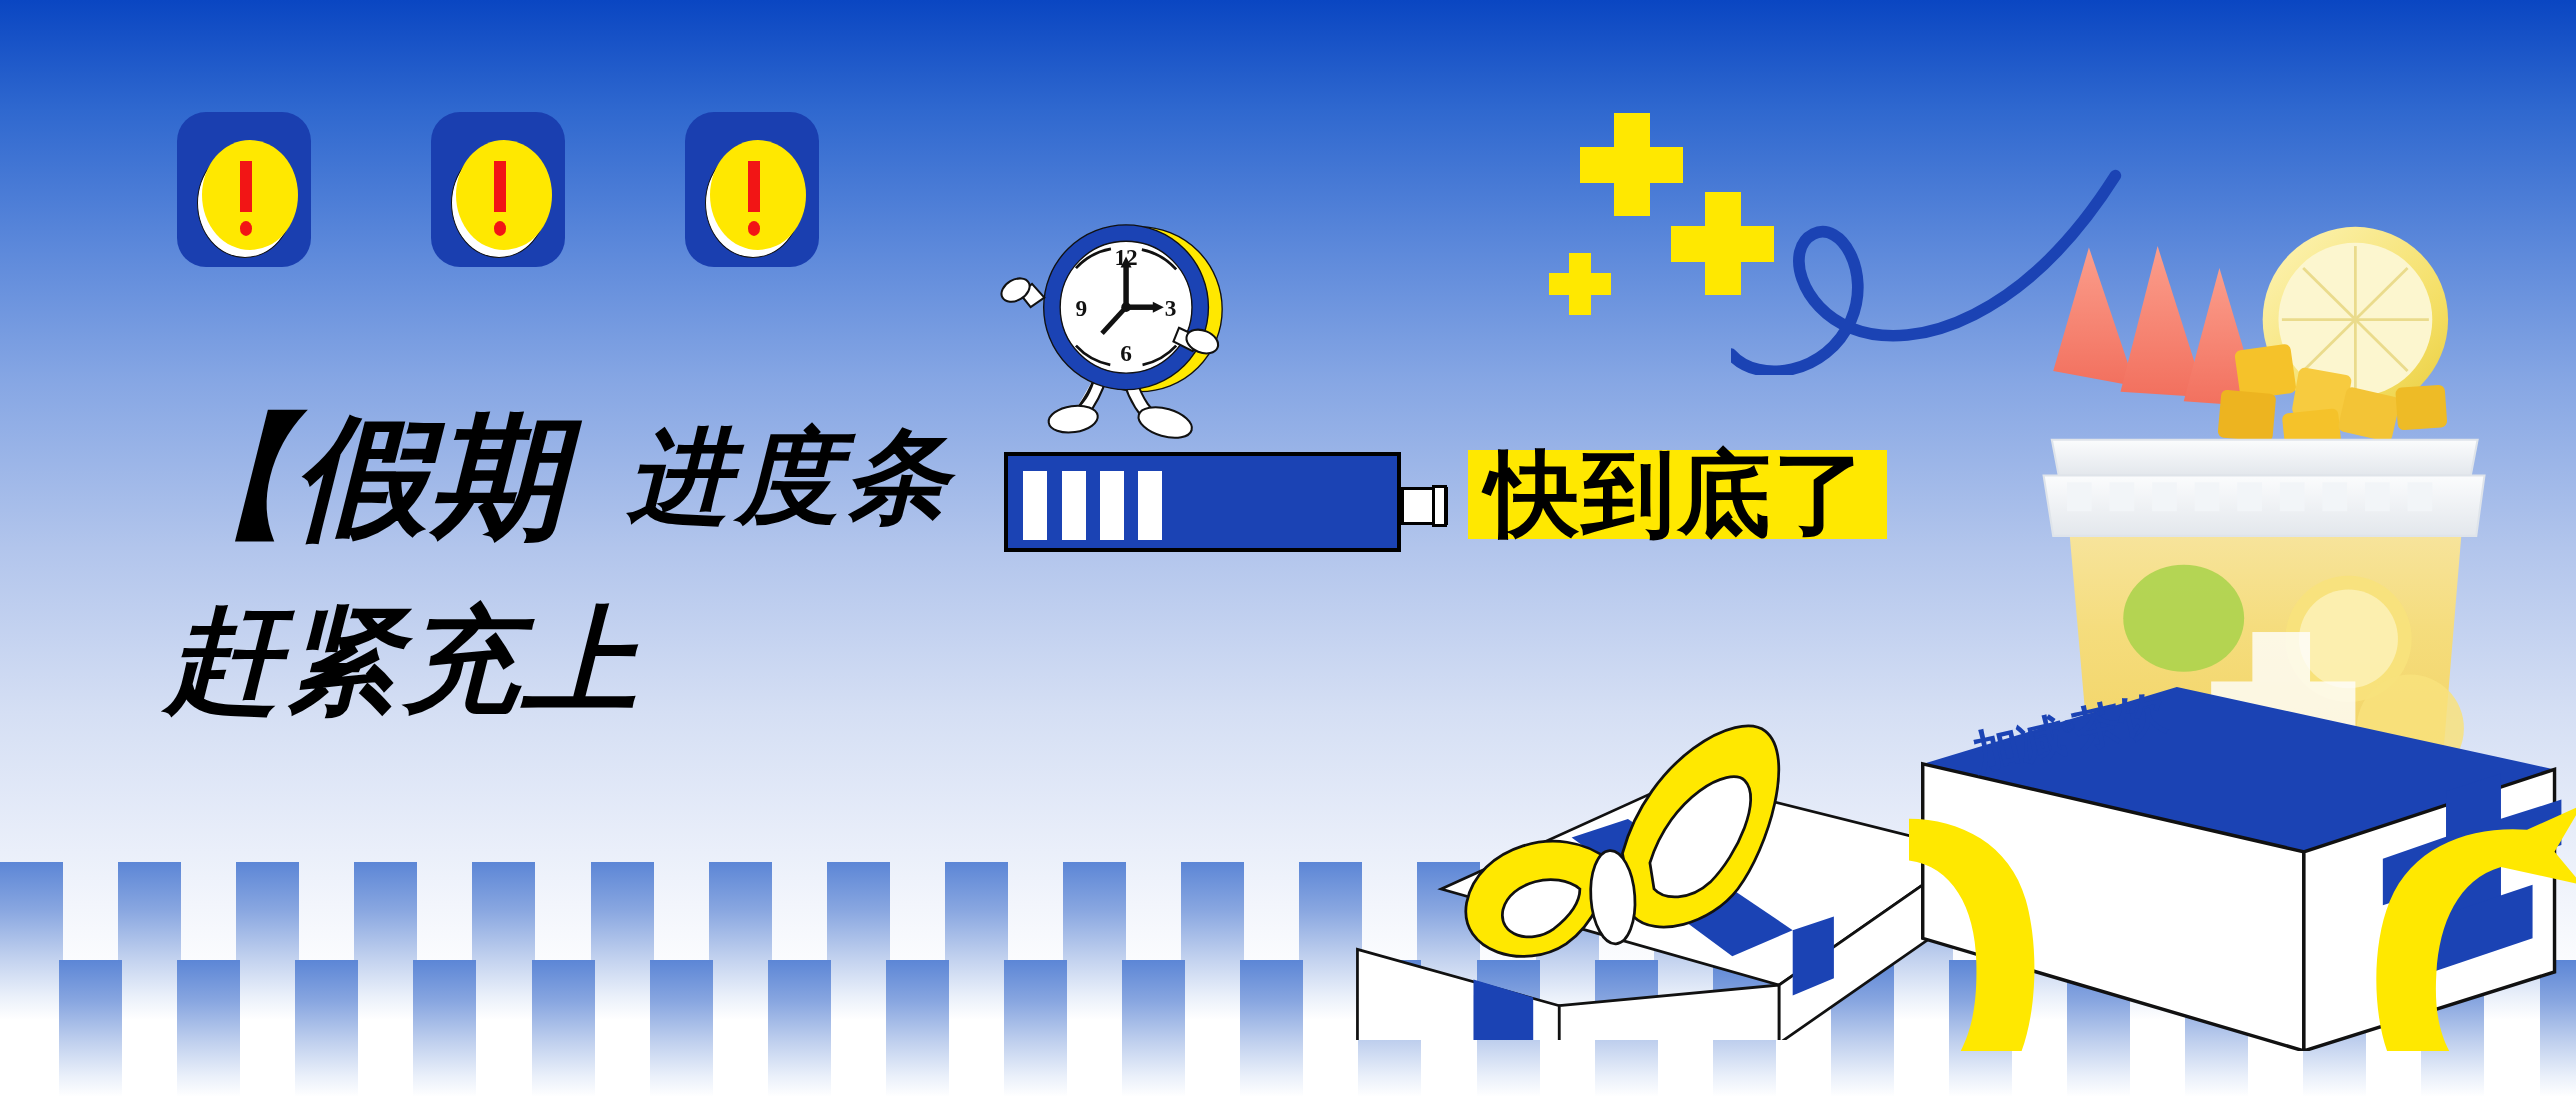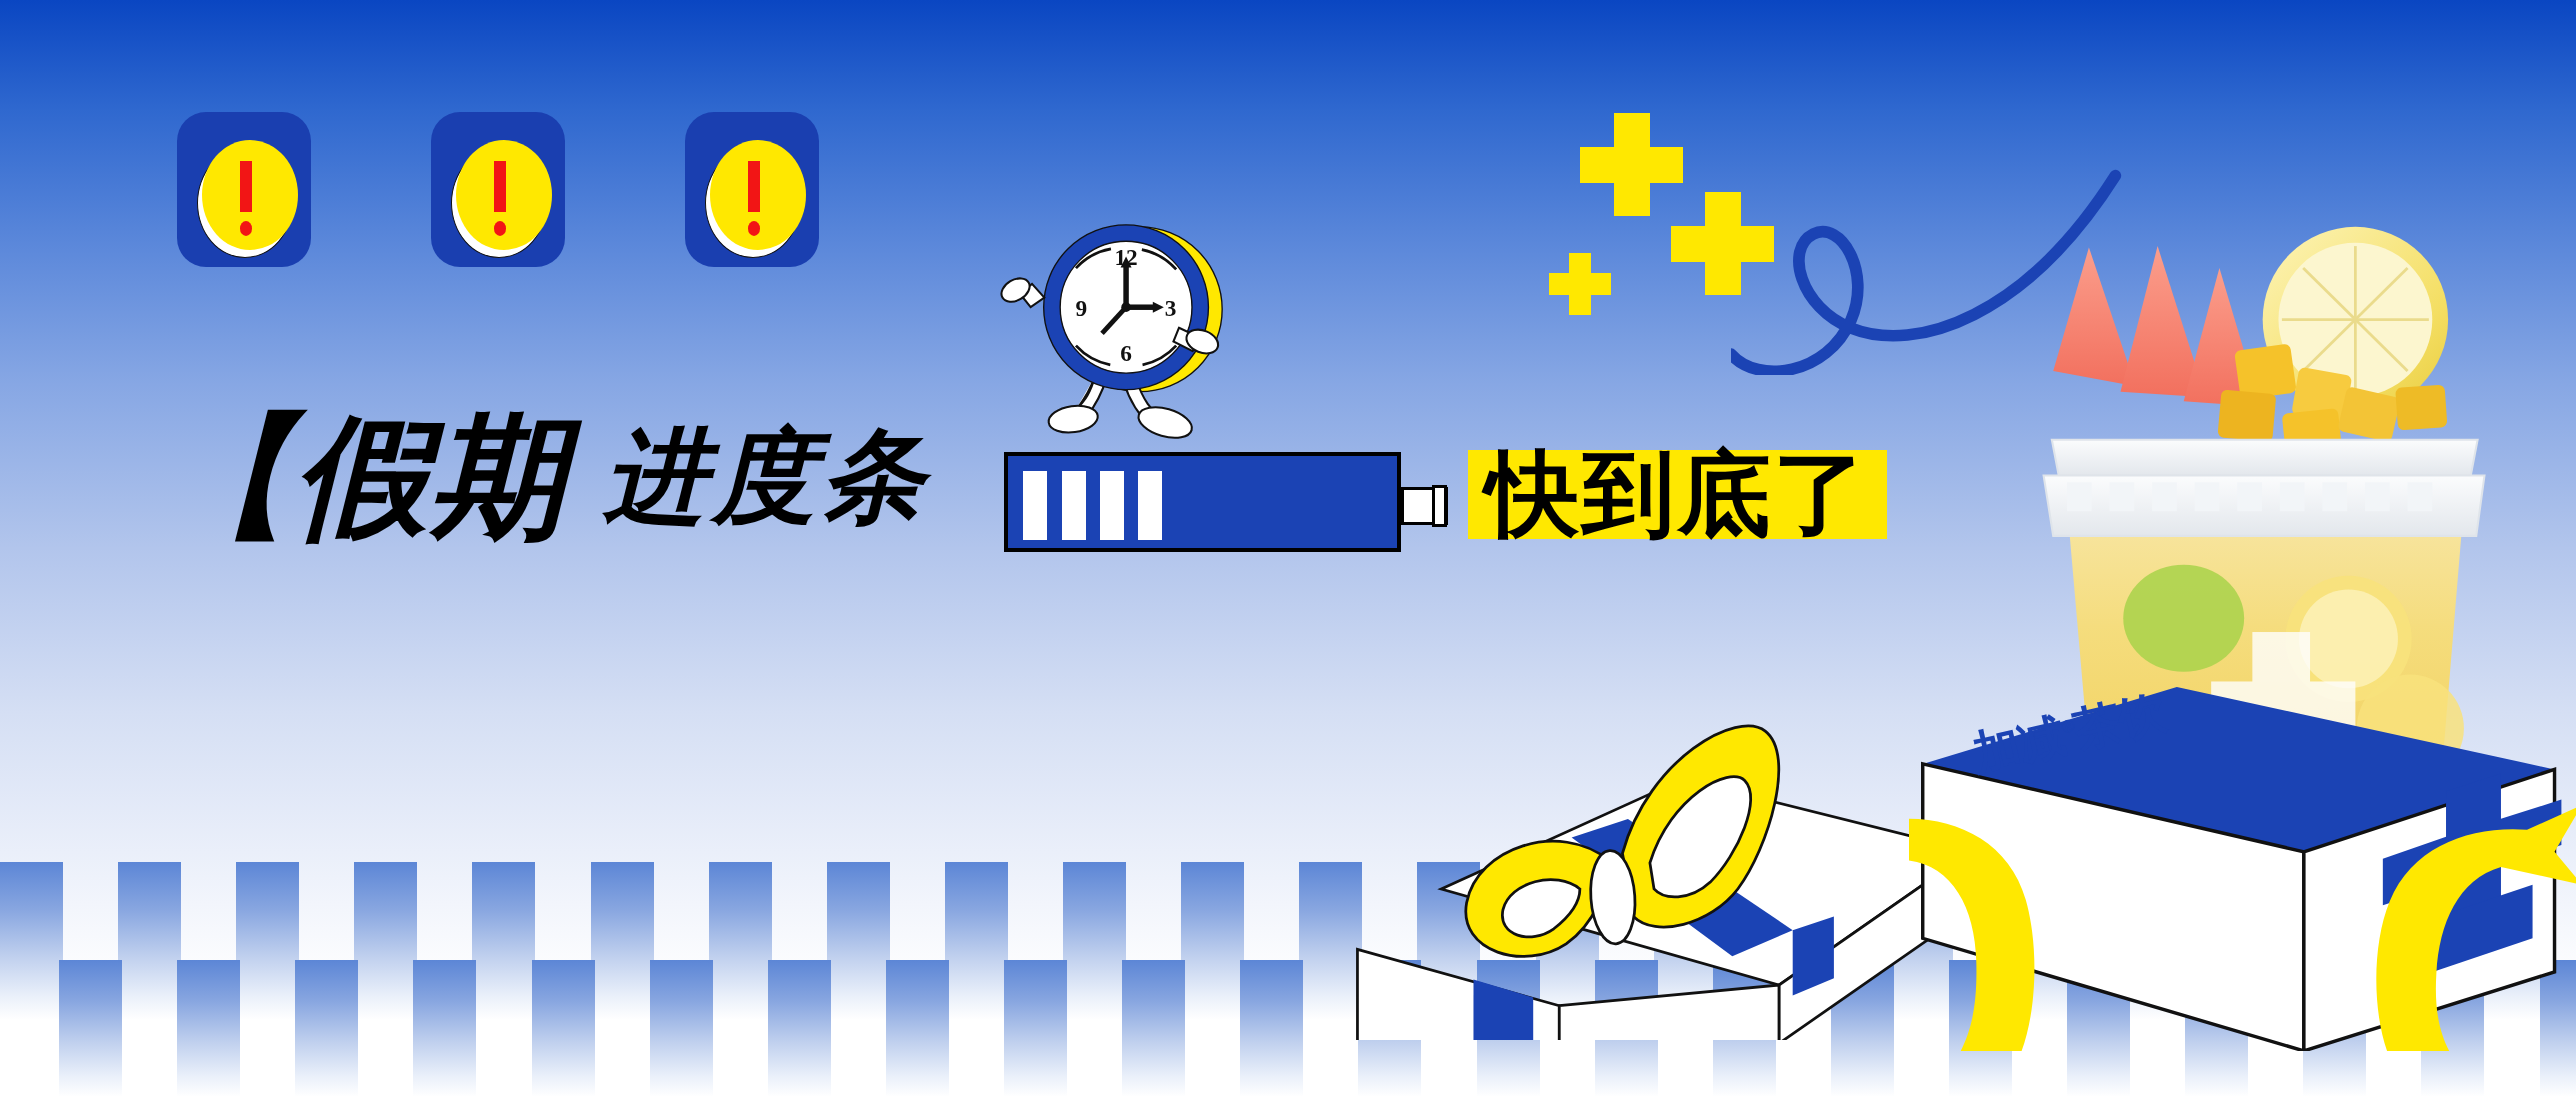--- a/index.html
+++ b/index.html
@@ -64,21 +64,21 @@
   .headline {
     position:absolute;
     font-family:"Liberation Serif", serif;
     font-weight:bold;
     color:#000;
     white-space:nowrap;
     letter-spacing:1.4px;
     font-style:italic;
   }
   #hl-line1a { left:157px; top:411px; font-size:135px; line-height:135px; }
-  #hl-line1b { left:604px; top:426px; font-size:103px; line-height:103px; letter-spacing:5.5px; }
+  #hl-line1b { left:628px; top:426px; font-size:103px; line-height:103px; letter-spacing:5.5px; }
   #hl-line2a { left:165px; top:604px; font-size:115px; line-height:115px; letter-spacing:4.1px; }
 
   .hl-mark {
     position:absolute;
     background:#ffe800;
     font-family:Liberation Sans, sans-serif;
     font-weight:bold; color:#000;
     white-space:nowrap;
     display:flex; align-items:center; justify-content:center;
   }
@@ -279,20 +279,21 @@
     <div class="seg" style="left:15px;"></div>
     <div class="seg" style="left:54px;"></div>
     <div class="seg" style="left:92px;"></div>
     <div class="seg" style="left:130px;"></div>
   </div>
   <div id="battery-tip"></div>
   <div id="battery-tip-inner"></div>
 
   <div class="hl-mark" id="hl-mark-right">快到底了</div>
 
+  <div class="headline" id="hl-line2a">赶紧充上</div>
 
   <svg id="gift-box" viewBox="0 0 940 520">
 
     <polygon points="128,300 480,140 900,245 620,440" fill="#fff" stroke="#111" stroke-width="4"></polygon>
 
     <polygon points="318,225 400,198 640,360 552,398" fill="#1b43b4"></polygon>
 
     <polygon points="900,245 900,330 620,525 620,440" fill="#fff" stroke="#111" stroke-width="4"></polygon>
     <polygon points="640,360 700,340 700,430 640,455" fill="#1b43b4"></polygon>
 

